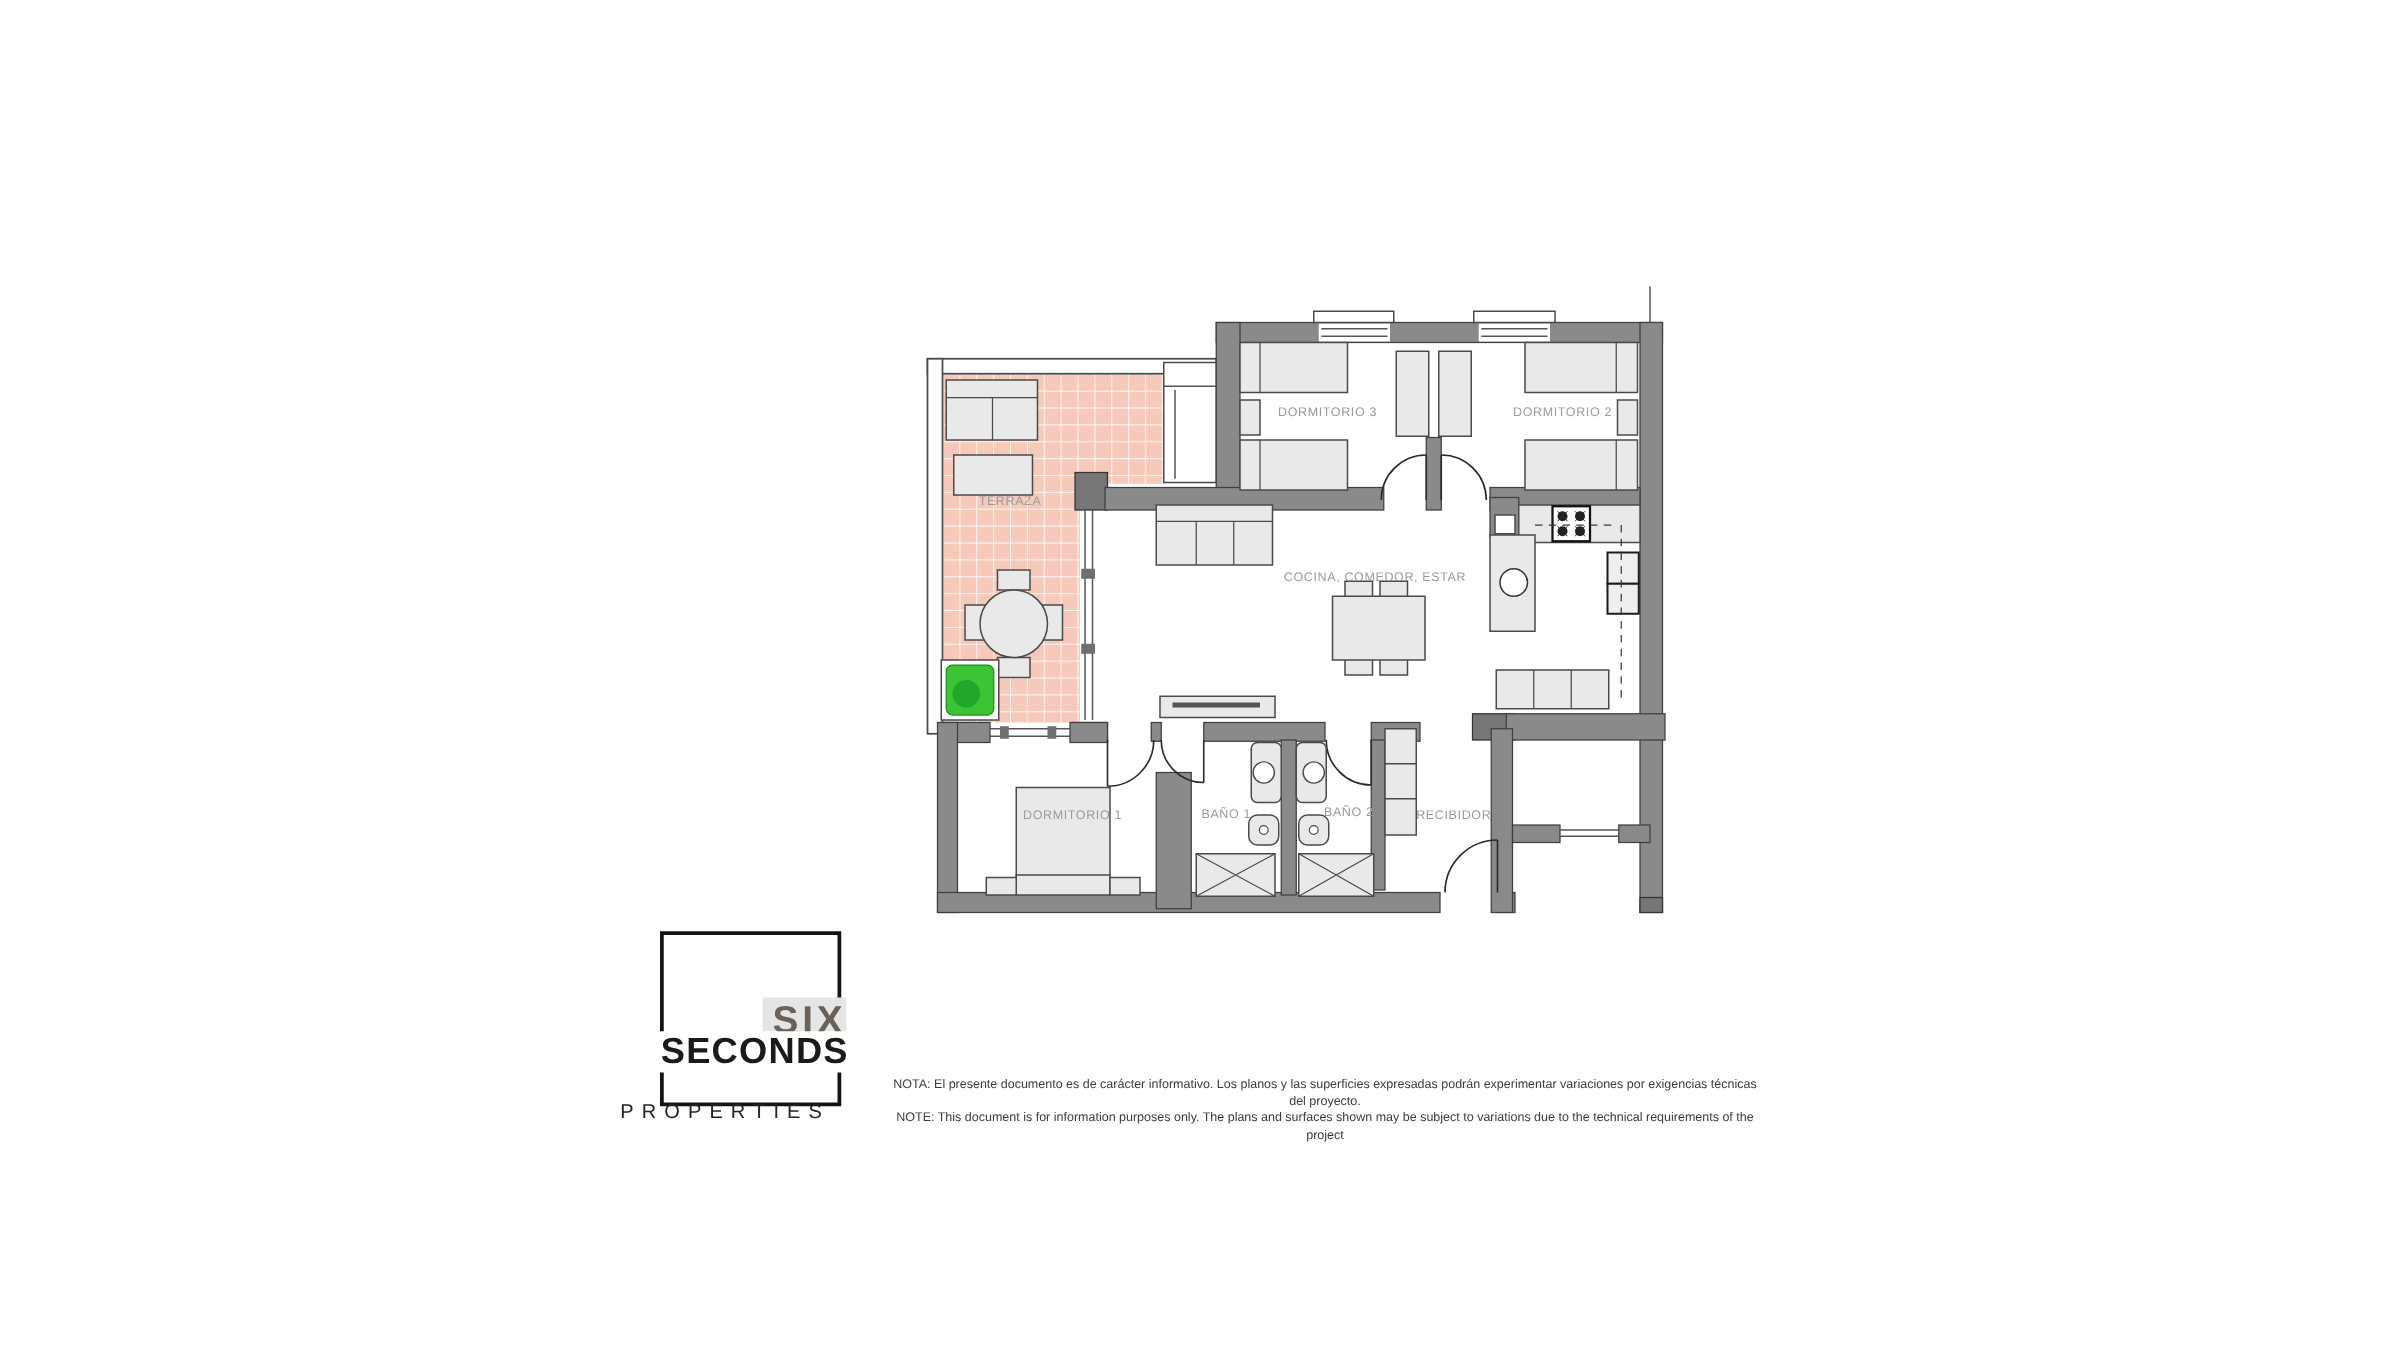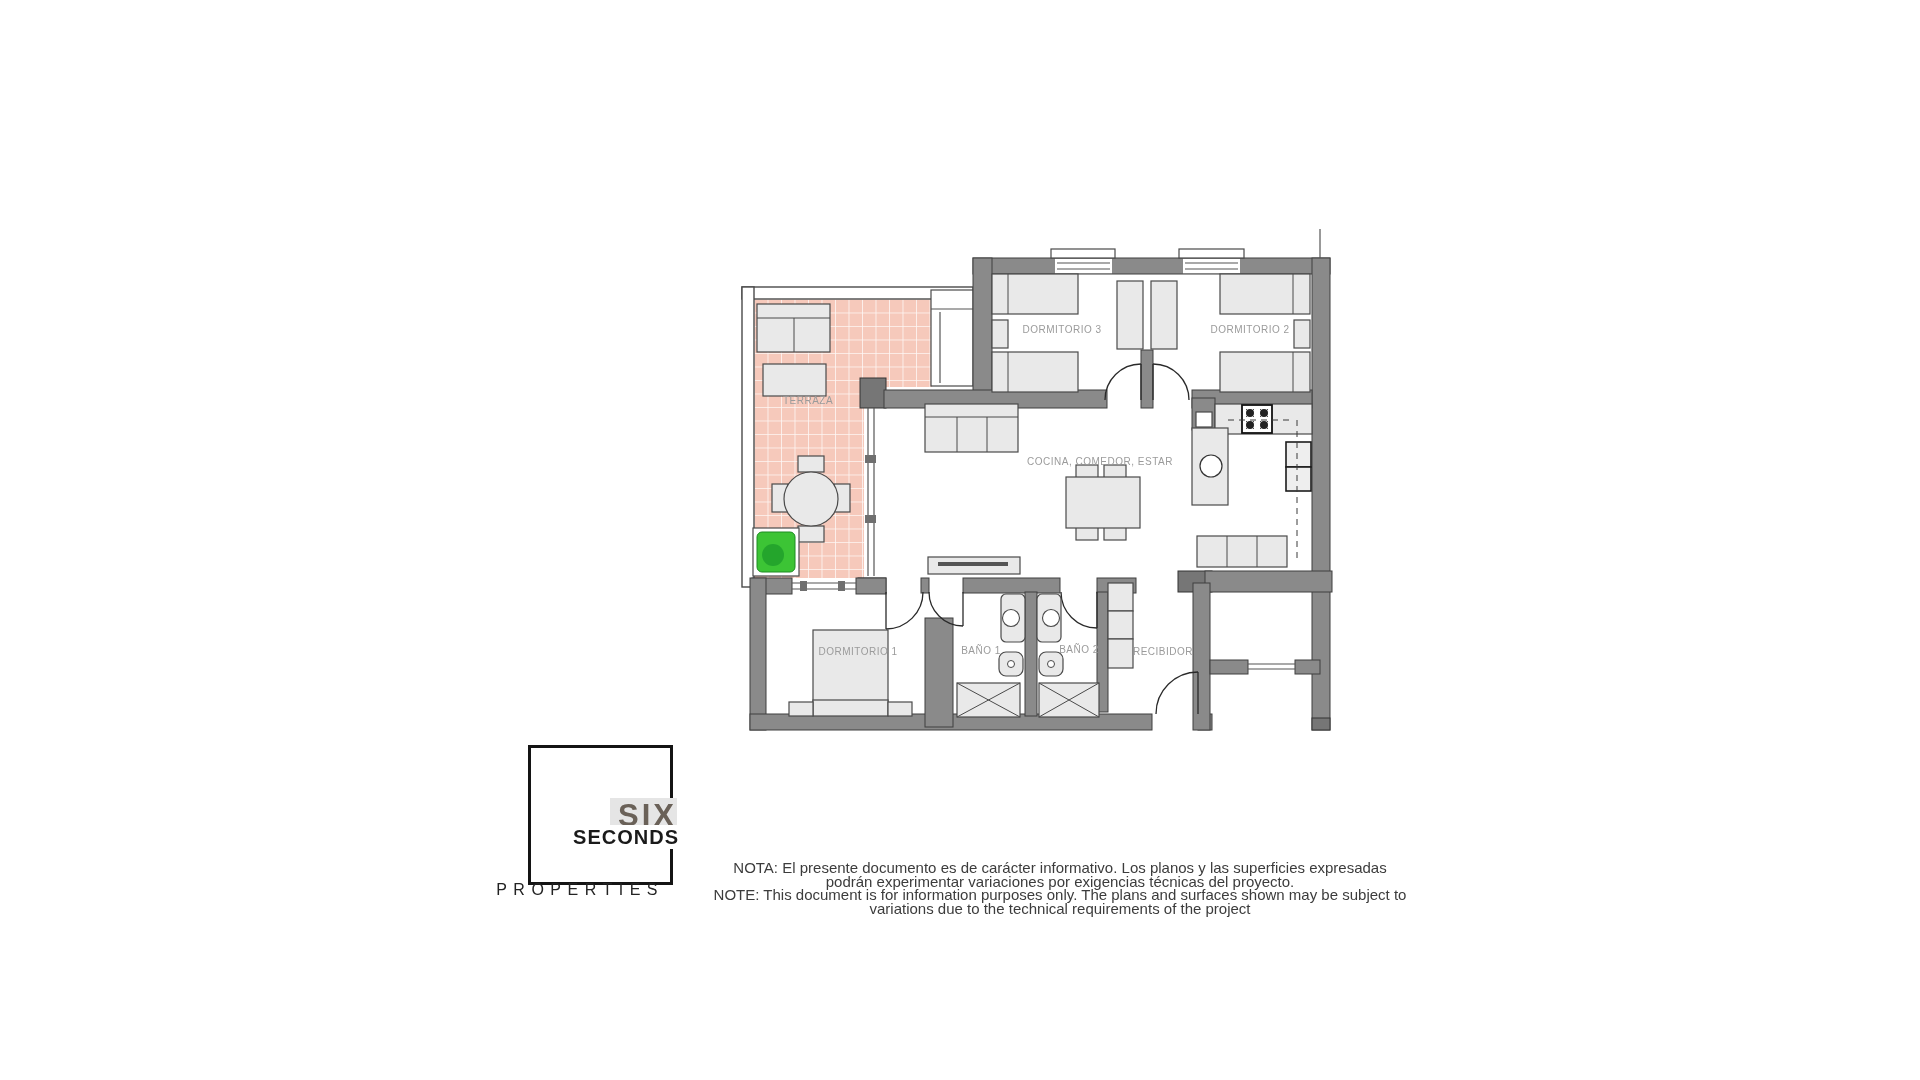--- a/index.html
+++ b/index.html
@@ -21,28 +21,28 @@
   .appliance{fill:#eeeeee;stroke:#1c1c1c;stroke-width:1.6;}
   .room-label{font:10px "Liberation Sans", sans-serif;fill:var(--label-gray,#9b9b9b);
               letter-spacing:.5px;text-anchor:middle;}
 
   
   .logo{position:absolute;left:528px;top:745px;width:139px;height:134px;
         border:3px solid #141414;}
   .logo span{position:absolute;display:block;white-space:nowrap;line-height:1;}
   .logo .six{right:-7px;top:50px;font-size:31px;font-weight:700;letter-spacing:3px;
              color:var(--logo-six-color,#6a6158);background:#e5e5e5;padding:2px 0 2px 8px;}
-  .logo .seconds{right:-9px;top:77px;font-size:20px;font-weight:700;letter-spacing:1px;
+  .logo .seconds{right:-9px;top:77px;font-size:29px;font-weight:700;letter-spacing:1px;
              color:var(--logo-black,#1a1a1a);background:#fff;padding:2px 0 2px 8px;}
   .logo .properties{right:6px;top:114px;font-size:16px;font-weight:500;letter-spacing:6.5px;
              color:#232323;margin-top:20px;}
 
   
   .disclaimer{position:absolute;left:708px;top:861px;width:704px;text-align:center;
-              font-size:15px;line-height:13.5px;color:var(--text-dark,#3c3c3c);}
+              font-size:10px;line-height:13.5px;color:var(--text-dark,#3c3c3c);}
 </style>
 </head>
 <body>
 
 <div id="page">
 
 <svg width="1920" height="1080" viewBox="0 0 1920 1080">
   <defs>
     <pattern id="tiles" x="754" y="299" width="13.5" height="13.5" patternUnits="userSpaceOnUse">
       <rect width="13.5" height="13.5" fill="#f6c9bb"></rect>

